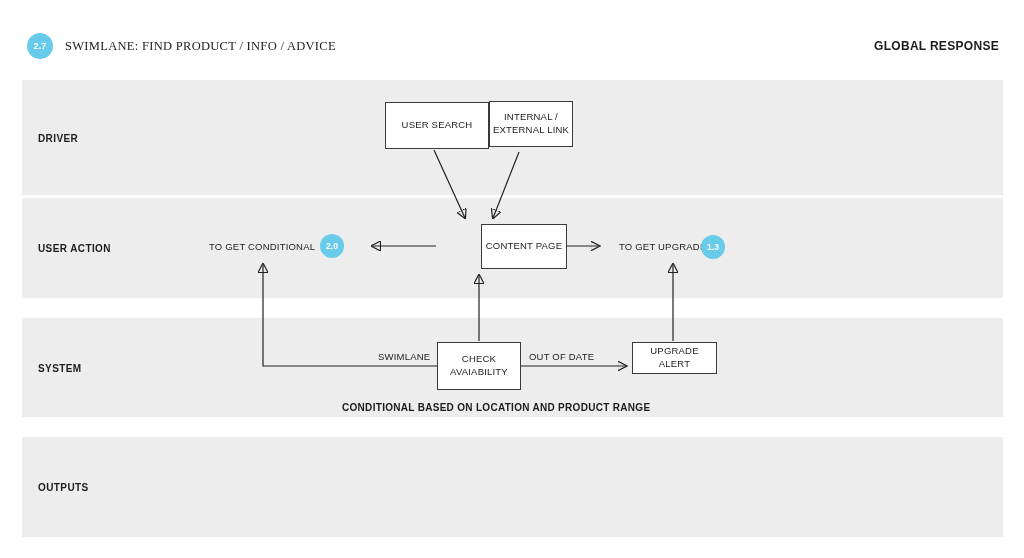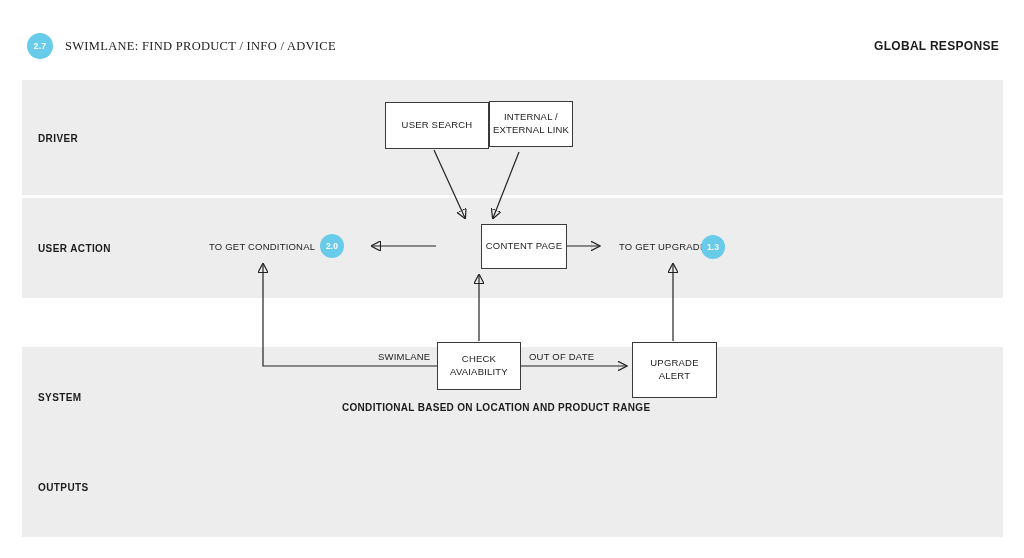--- a/index.html
+++ b/index.html
@@ -18,37 +18,37 @@
     font-size:12.5px;letter-spacing:.3px;white-space:nowrap;font-family:Liberation Serif, serif;
   }
   .hdr-right{
     position:absolute;right:25px;top:46px;transform:translateY(-50%);
     font-size:12px;letter-spacing:.3px;white-space:nowrap;font-weight:bold;
   }
   
   .lane{position:absolute;left:22px;width:981px;background:#ededed;}
   .lane-driver{top:80px;height:115px;}
   .lane-user-action{top:198px;height:100px;}
-  .lane-system{top:318px;height:99px;margin-top:29px;}
+  .lane-system{top:318px;height:99px;}
   .lane-outputs{top:437px;height:100px;}
   .lane-label{
     position:absolute;left:16px;top:50%;transform:translateY(-50%);
     font-size:10px;font-weight:bold;letter-spacing:.4px;white-space:nowrap;
   }
   
   .node{
     position:absolute;background:#ffffff;border:1.5px solid #3a3a3a;box-sizing:border-box;
     display:flex;align-items:center;justify-content:center;text-align:center;
     font-size:9.5px;letter-spacing:.2px;line-height:1.35;white-space:pre-line;
   }
   .n-user-search{left:385px;top:102px;width:104px;height:47px;}
   .n-internal-link{left:489px;top:101px;width:84px;height:46px;}
   .n-content-page{left:436px;top:224px;width:86px;height:45px;margin-left:45px;}
   .n-check-avail{left:437px;top:342px;width:84px;height:48px;}
-  .n-upgrade-alert{left:632px;top:342px;width:85px;height:56px;text-align:center;}
+  .n-upgrade-alert{left:632px;top:342px;width:85px;height:32px;text-align:center;}
   
   .step-badge{
     position:absolute;width:24px;height:24px;border-radius:50%;
     display:flex;align-items:center;justify-content:center;
     color:#ffffff;font-size:8.5px;font-weight:bold;
   }
   .b-14{left:320px;top:234px;}
   .b-13{left:701px;top:235px;}
   
   .flabel{position:absolute;font-size:9.5px;letter-spacing:.2px;white-space:nowrap;}

